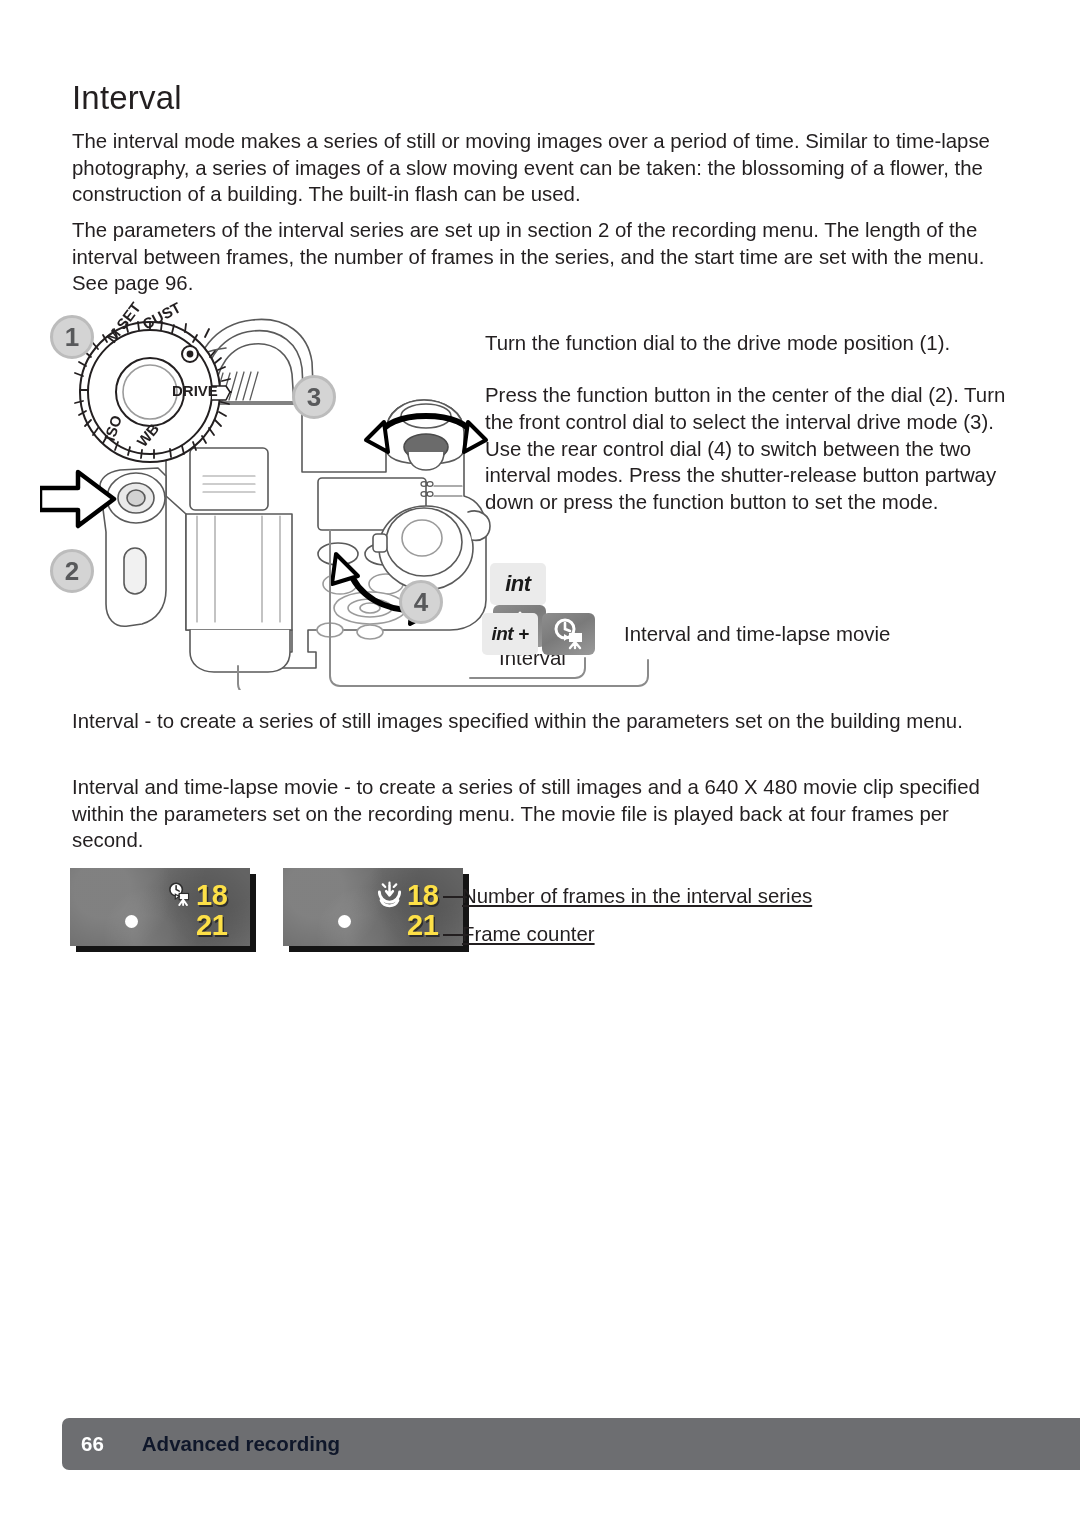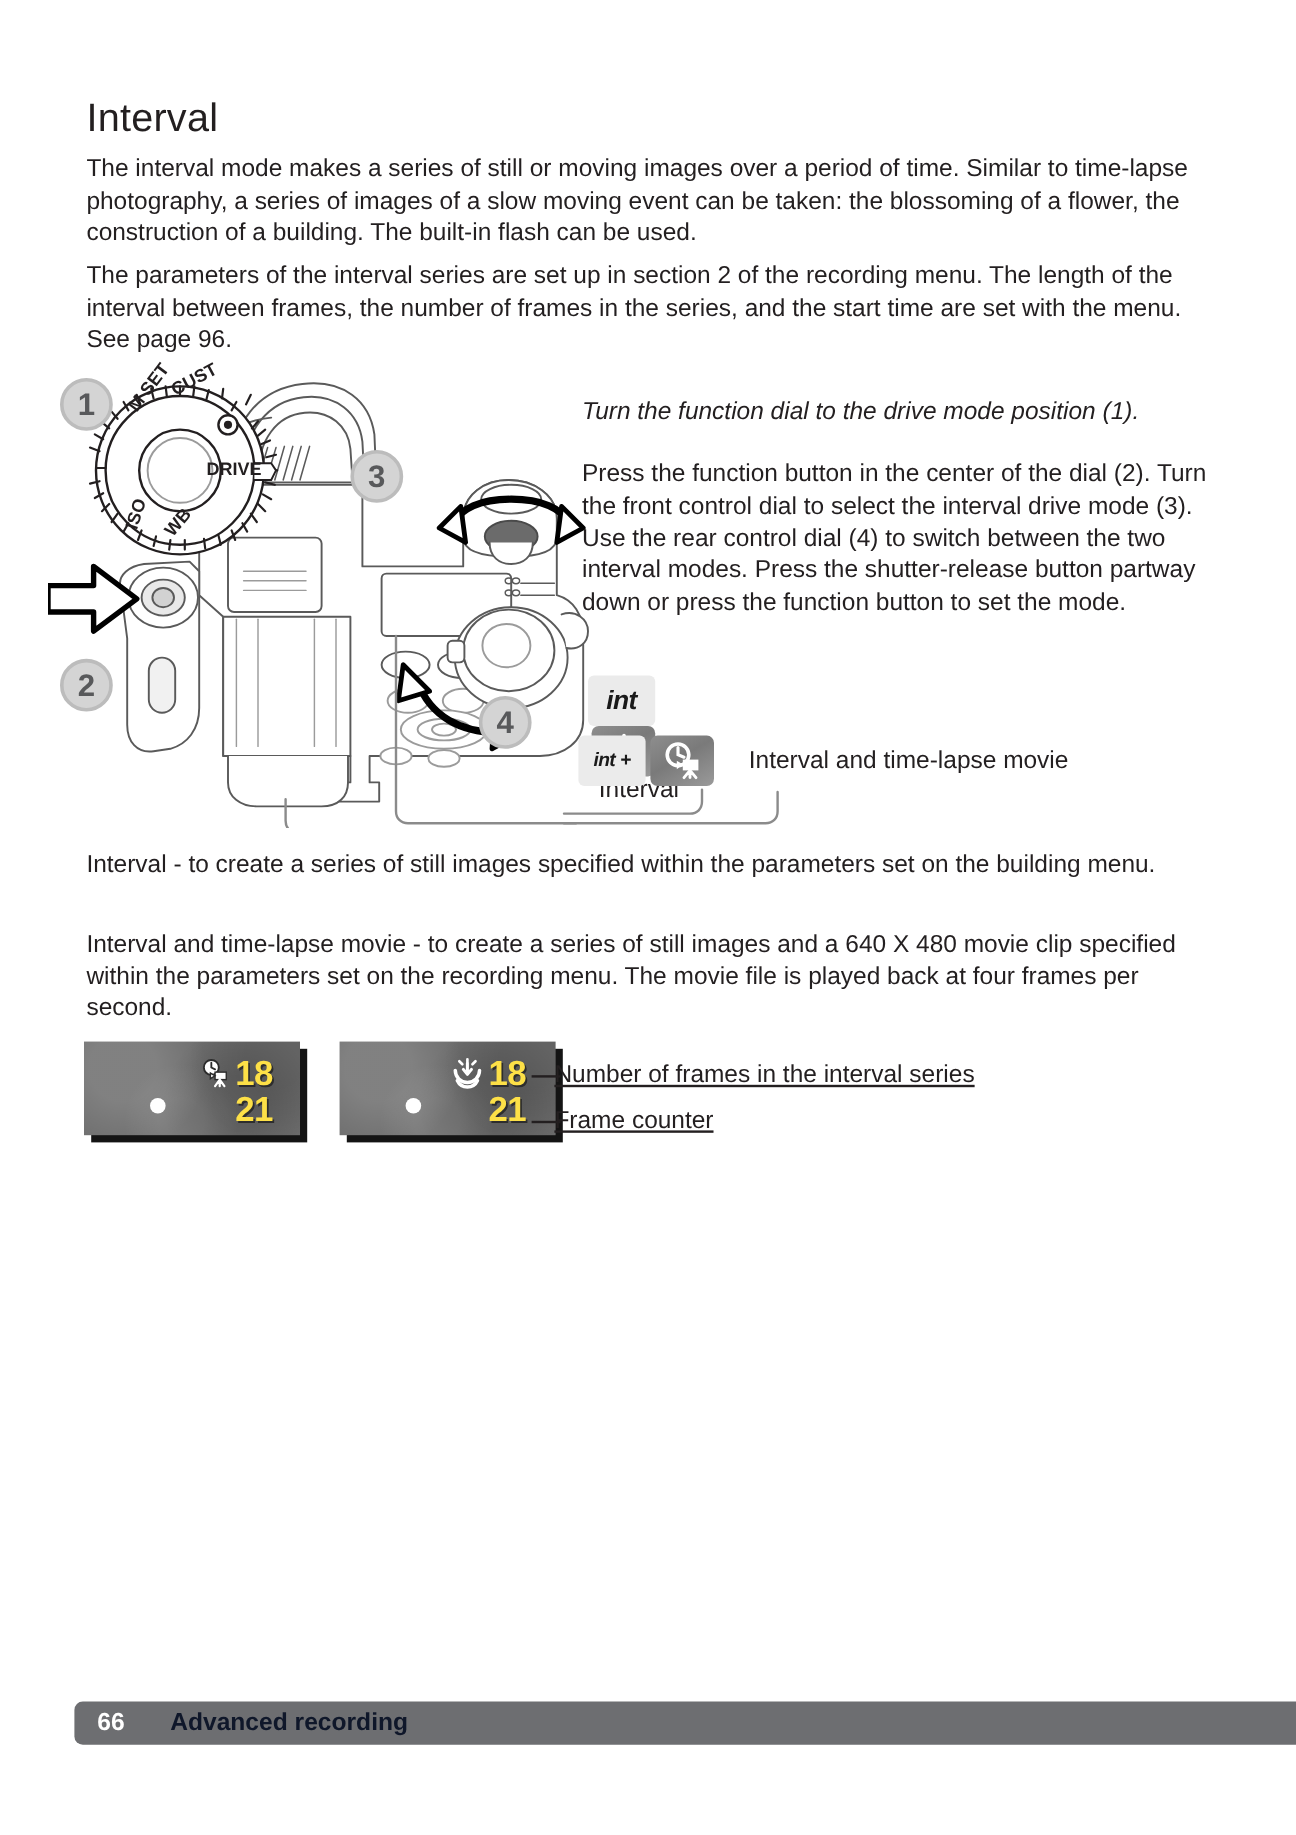--- a/index.html
+++ b/index.html
@@ -46,21 +46,21 @@
   #para-still  { left: 72px; top: 688px;  width: 934px; }
   #para-movie  { left: 72px; top: 754px;  width: 938px; }
 
   
   .instr {
     position: absolute;
     font-size: 20.4px;
     line-height: 26.6px;
     color: #231f20;
   }
-  #instr-1 { left: 485px; top: 310px; width: 530px; font-style: italic; }
+  #instr-1 { left: 485px; top: 310px; width: 530px; }
   #instr-2 { left: 485px; top: 362px; width: 532px; }
 
   
   .camera-figure {
     position: absolute;
     left: 40px;
     top: 300px;
     width: 470px;
     height: 390px;
   }
@@ -107,21 +107,21 @@
     align-items: center;
     justify-content: center;
     color: #1a1a1a;
     font-family: "Liberation Sans", sans-serif;
     font-weight: 700;
     font-style: italic;
     font-size: 22px;
     letter-spacing: -0.5px;
     box-sizing: border-box;
   }
-  .lcd-chip.wide { width: 56px; font-size: 16px; }
+  .lcd-chip.wide { width: 56px; font-size: 19px; }
 
   .icon-chip {
     width: 53px;
     height: 42px;
     margin-left: 4px;
     border-radius: 6px;
     background: linear-gradient(150deg,#8e8e8e 0%,#7a7a7a 45%,#9a9a9a 100%);
     display: flex;
     align-items: center;
     justify-content: center;
@@ -194,21 +194,21 @@
   }
   #rule-frames  { left: 443px; top: 896px; width: 24px; }
   #rule-counter { left: 443px; top: 934px; width: 24px; }
 
   
   .footer-bar {
     position: absolute;
     left: 62px;
     top: 1418px;
     right: 0;
-    height: 36px;
+    height: 52px;
     background: #6d6e71;
     border-radius: 7px 0 0 7px;
     display: flex;
     align-items: center;
     box-sizing: border-box;
   }
   .footer-page {
     color: #ffffff;
     font-weight: 700;
     font-size: 20.5px;

